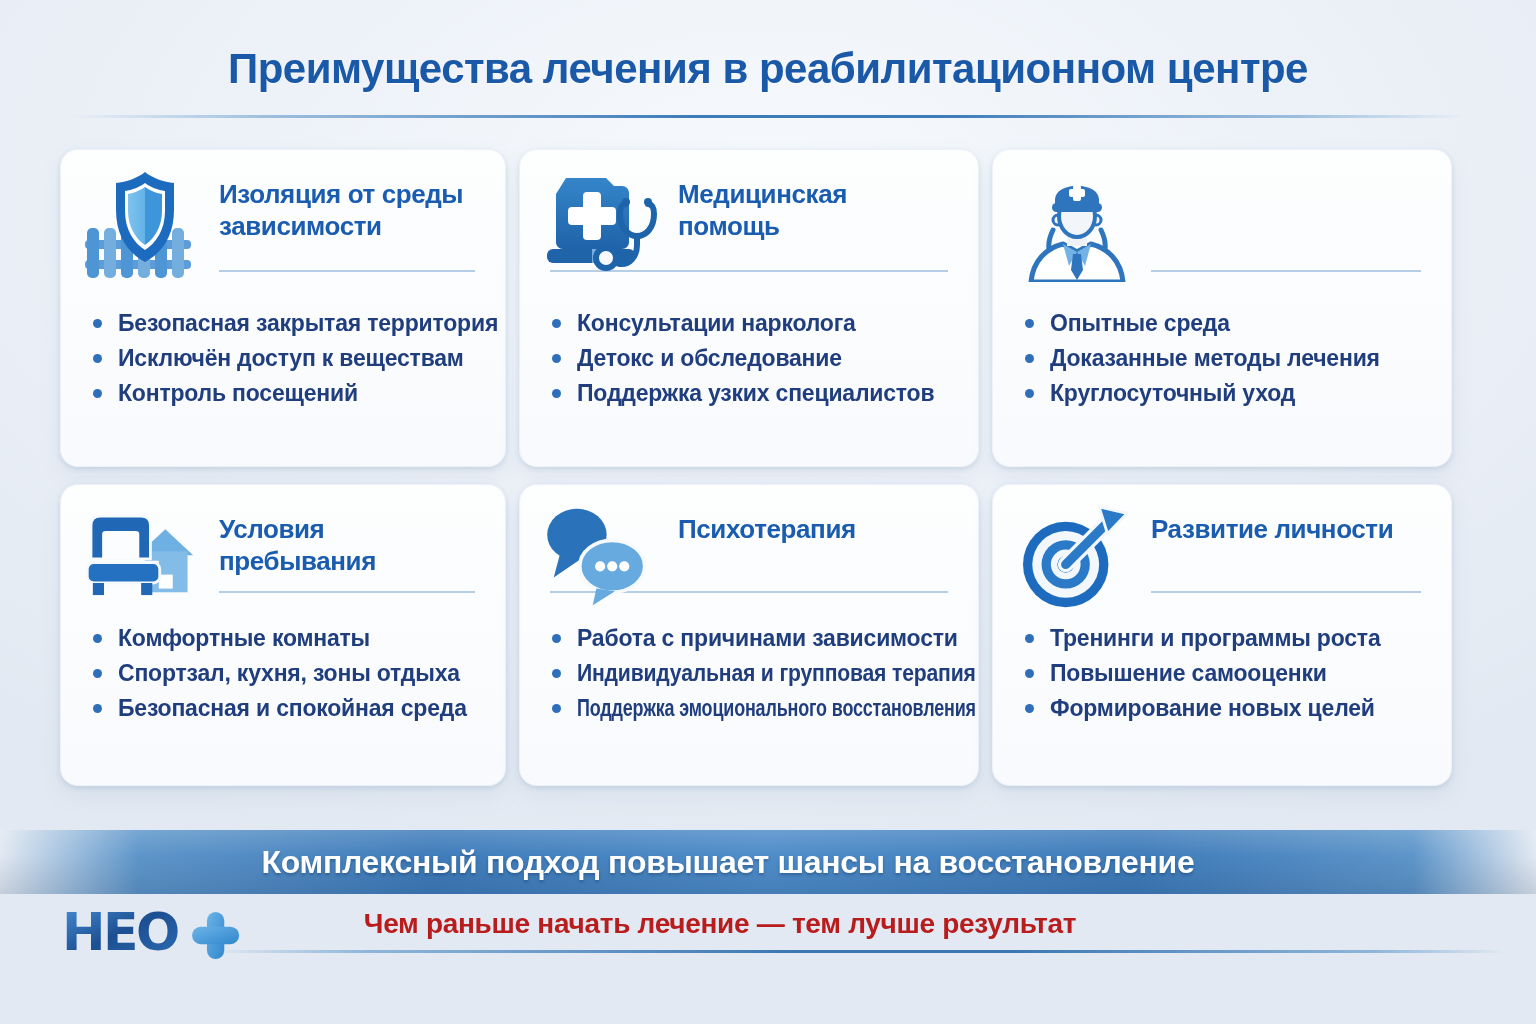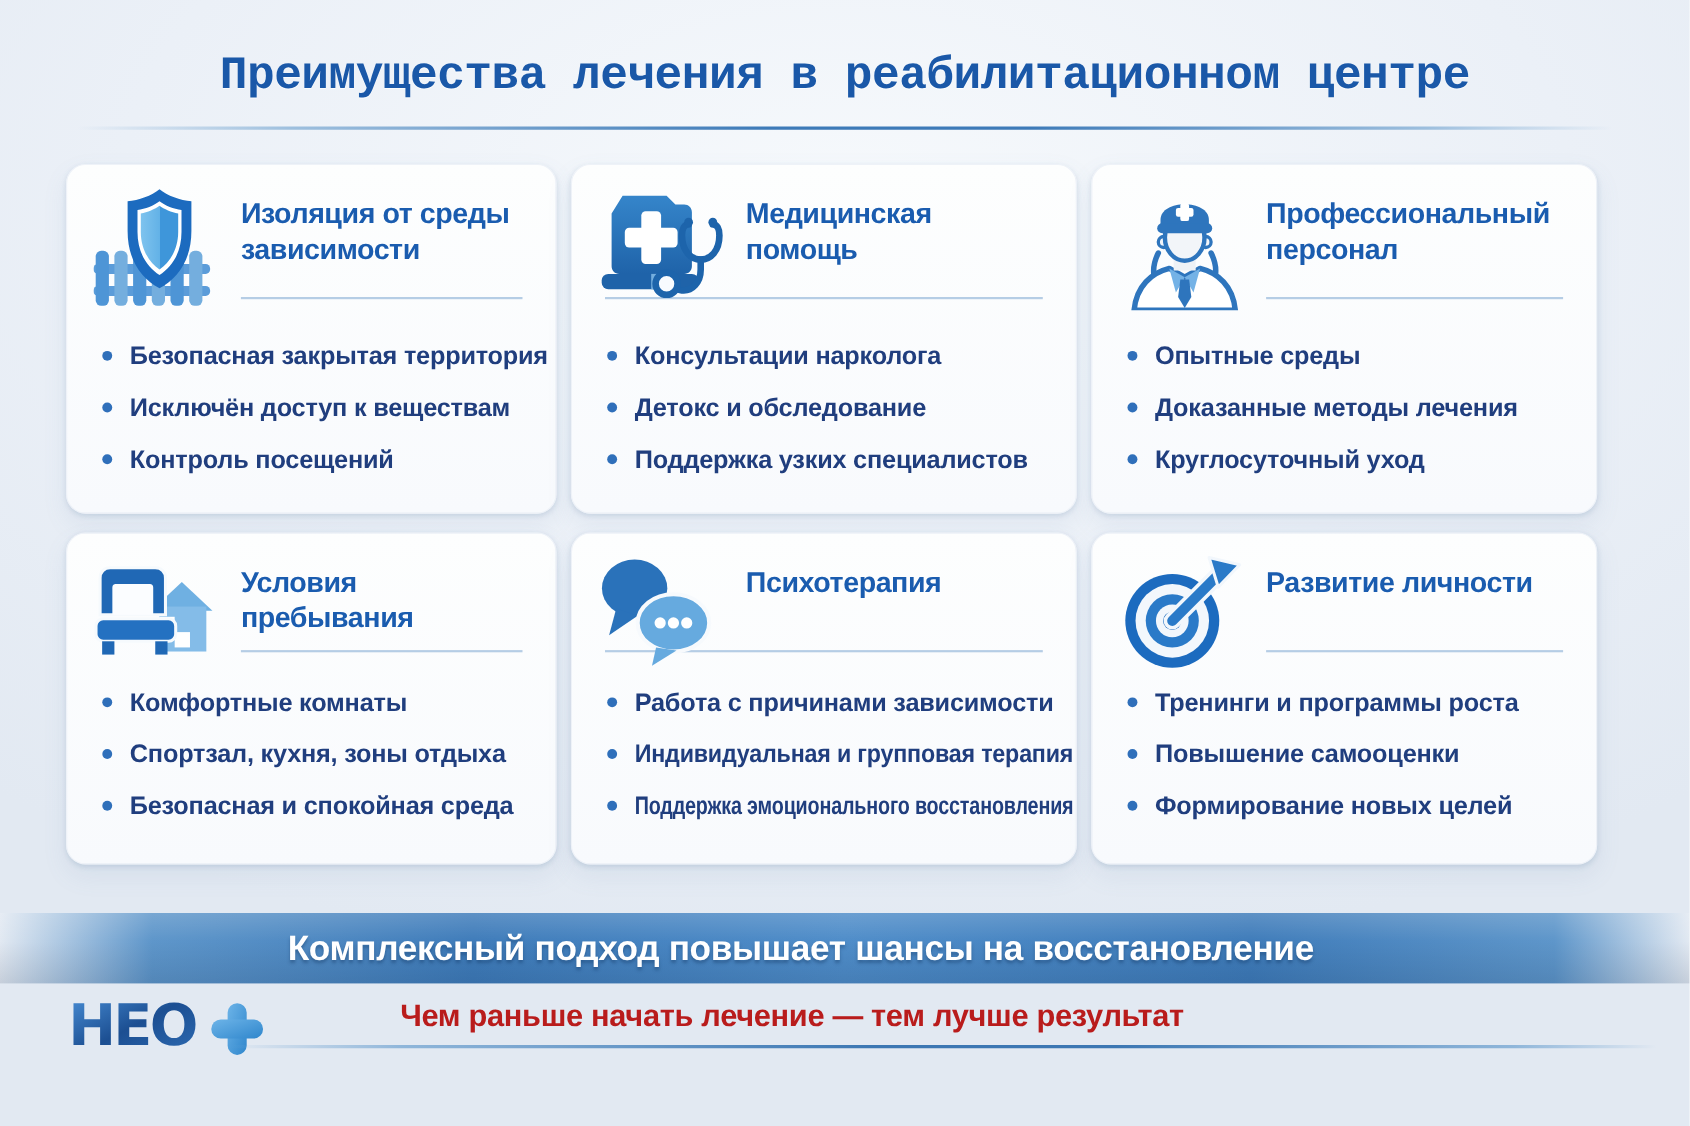--- a/index.html
+++ b/index.html
@@ -11,21 +11,20 @@
   }
   .page{width:1536px;height:1024px;position:relative;}
 
   
   .page-title{
     margin:0;padding-top:44px;
     text-align:center;
     font-size:42px;line-height:50px;font-weight:bold;
     color:#1a58a8;letter-spacing:-.5px;
     text-shadow:0 1px 1px rgba(255,255,255,.8);
-    font-family:Liberation Mono, monospace;
   }
   .title-divider{
     height:3px;margin:21px 70px 0 70px;border-radius:2px;
     background:linear-gradient(90deg,rgba(130,170,210,0) 0%,#9dbfde 14%,#3d7ab8 45%,#3d7ab8 62%,#9dbfde 88%,rgba(130,170,210,0) 100%);
   }
 
   
   .cards-grid{
     margin:31px 0 0 60px;width:1392px;
     display:grid;
@@ -55,21 +54,21 @@
   .card-divider.full{margin-left:0;}
   .card-bullets{
     list-style:none;margin:36px 0 0 0;padding:0 0 0 2px;
   }
   .card.short .card-bullets{margin-top:30px;}
   .card-bullets li{
     display:flex;align-items:center;
     font-size:23px;line-height:30px;font-weight:600;
     color:#203e7e;letter-spacing:-.2px;white-space:nowrap;
   }
-  .card-bullets li + li{margin-top:17px;}
+  .card-bullets li + li{margin-top:5px;}
   .card-bullets li::before{
     content:"";flex-shrink:0;
     width:9px;height:9px;border-radius:50%;
     background:#2f6fba;margin-right:16px;
   }
   .card-bullets span{display:inline-block;}
   .cx92{transform:scaleX(.92);transform-origin:left center;}
   .cx78{transform:scaleX(.78);transform-origin:left center;}
 
   
@@ -209,26 +208,25 @@
             <path d="M50 60 H70 V76 H50 Z" fill="#eef2f6"></path>
             <circle cx="41" cy="50" r="5" fill="#f2f5f9" stroke="#2e75bd" stroke-width="3"></circle>
             <circle cx="79" cy="50" r="5" fill="#f2f5f9" stroke="#2e75bd" stroke-width="3"></circle>
             <ellipse cx="60" cy="46" rx="18" ry="21" fill="#f2f5f9" stroke="#2e75bd" stroke-width="4"></ellipse>
             <path d="M38 30 C38 11 82 11 82 30 L82 36 H38 Z" fill="#2e75bd"></path>
             <rect x="35" y="33" width="50" height="9" rx="4.5" fill="#2e75bd"></rect>
             <rect x="56" y="15" width="8" height="16" rx="2" fill="#ffffff"></rect>
             <rect x="52" y="19" width="16" height="8" rx="2" fill="#ffffff"></rect>
           </svg>
         </span>
-        <h2 class="card-title">Профессиональный персонал</h2>
       </div>
       <div class="card-divider"></div>
       <ul class="card-bullets">
         <li>
-            <span>Опытные среды</span>
+            <span>Опытные среда</span>
           </li>
         <li>
             <span>Доказанные методы лечения</span>
           </li>
         <li>
             <span>Круглосуточный уход</span>
           </li>
       </ul>
     </section>
 

